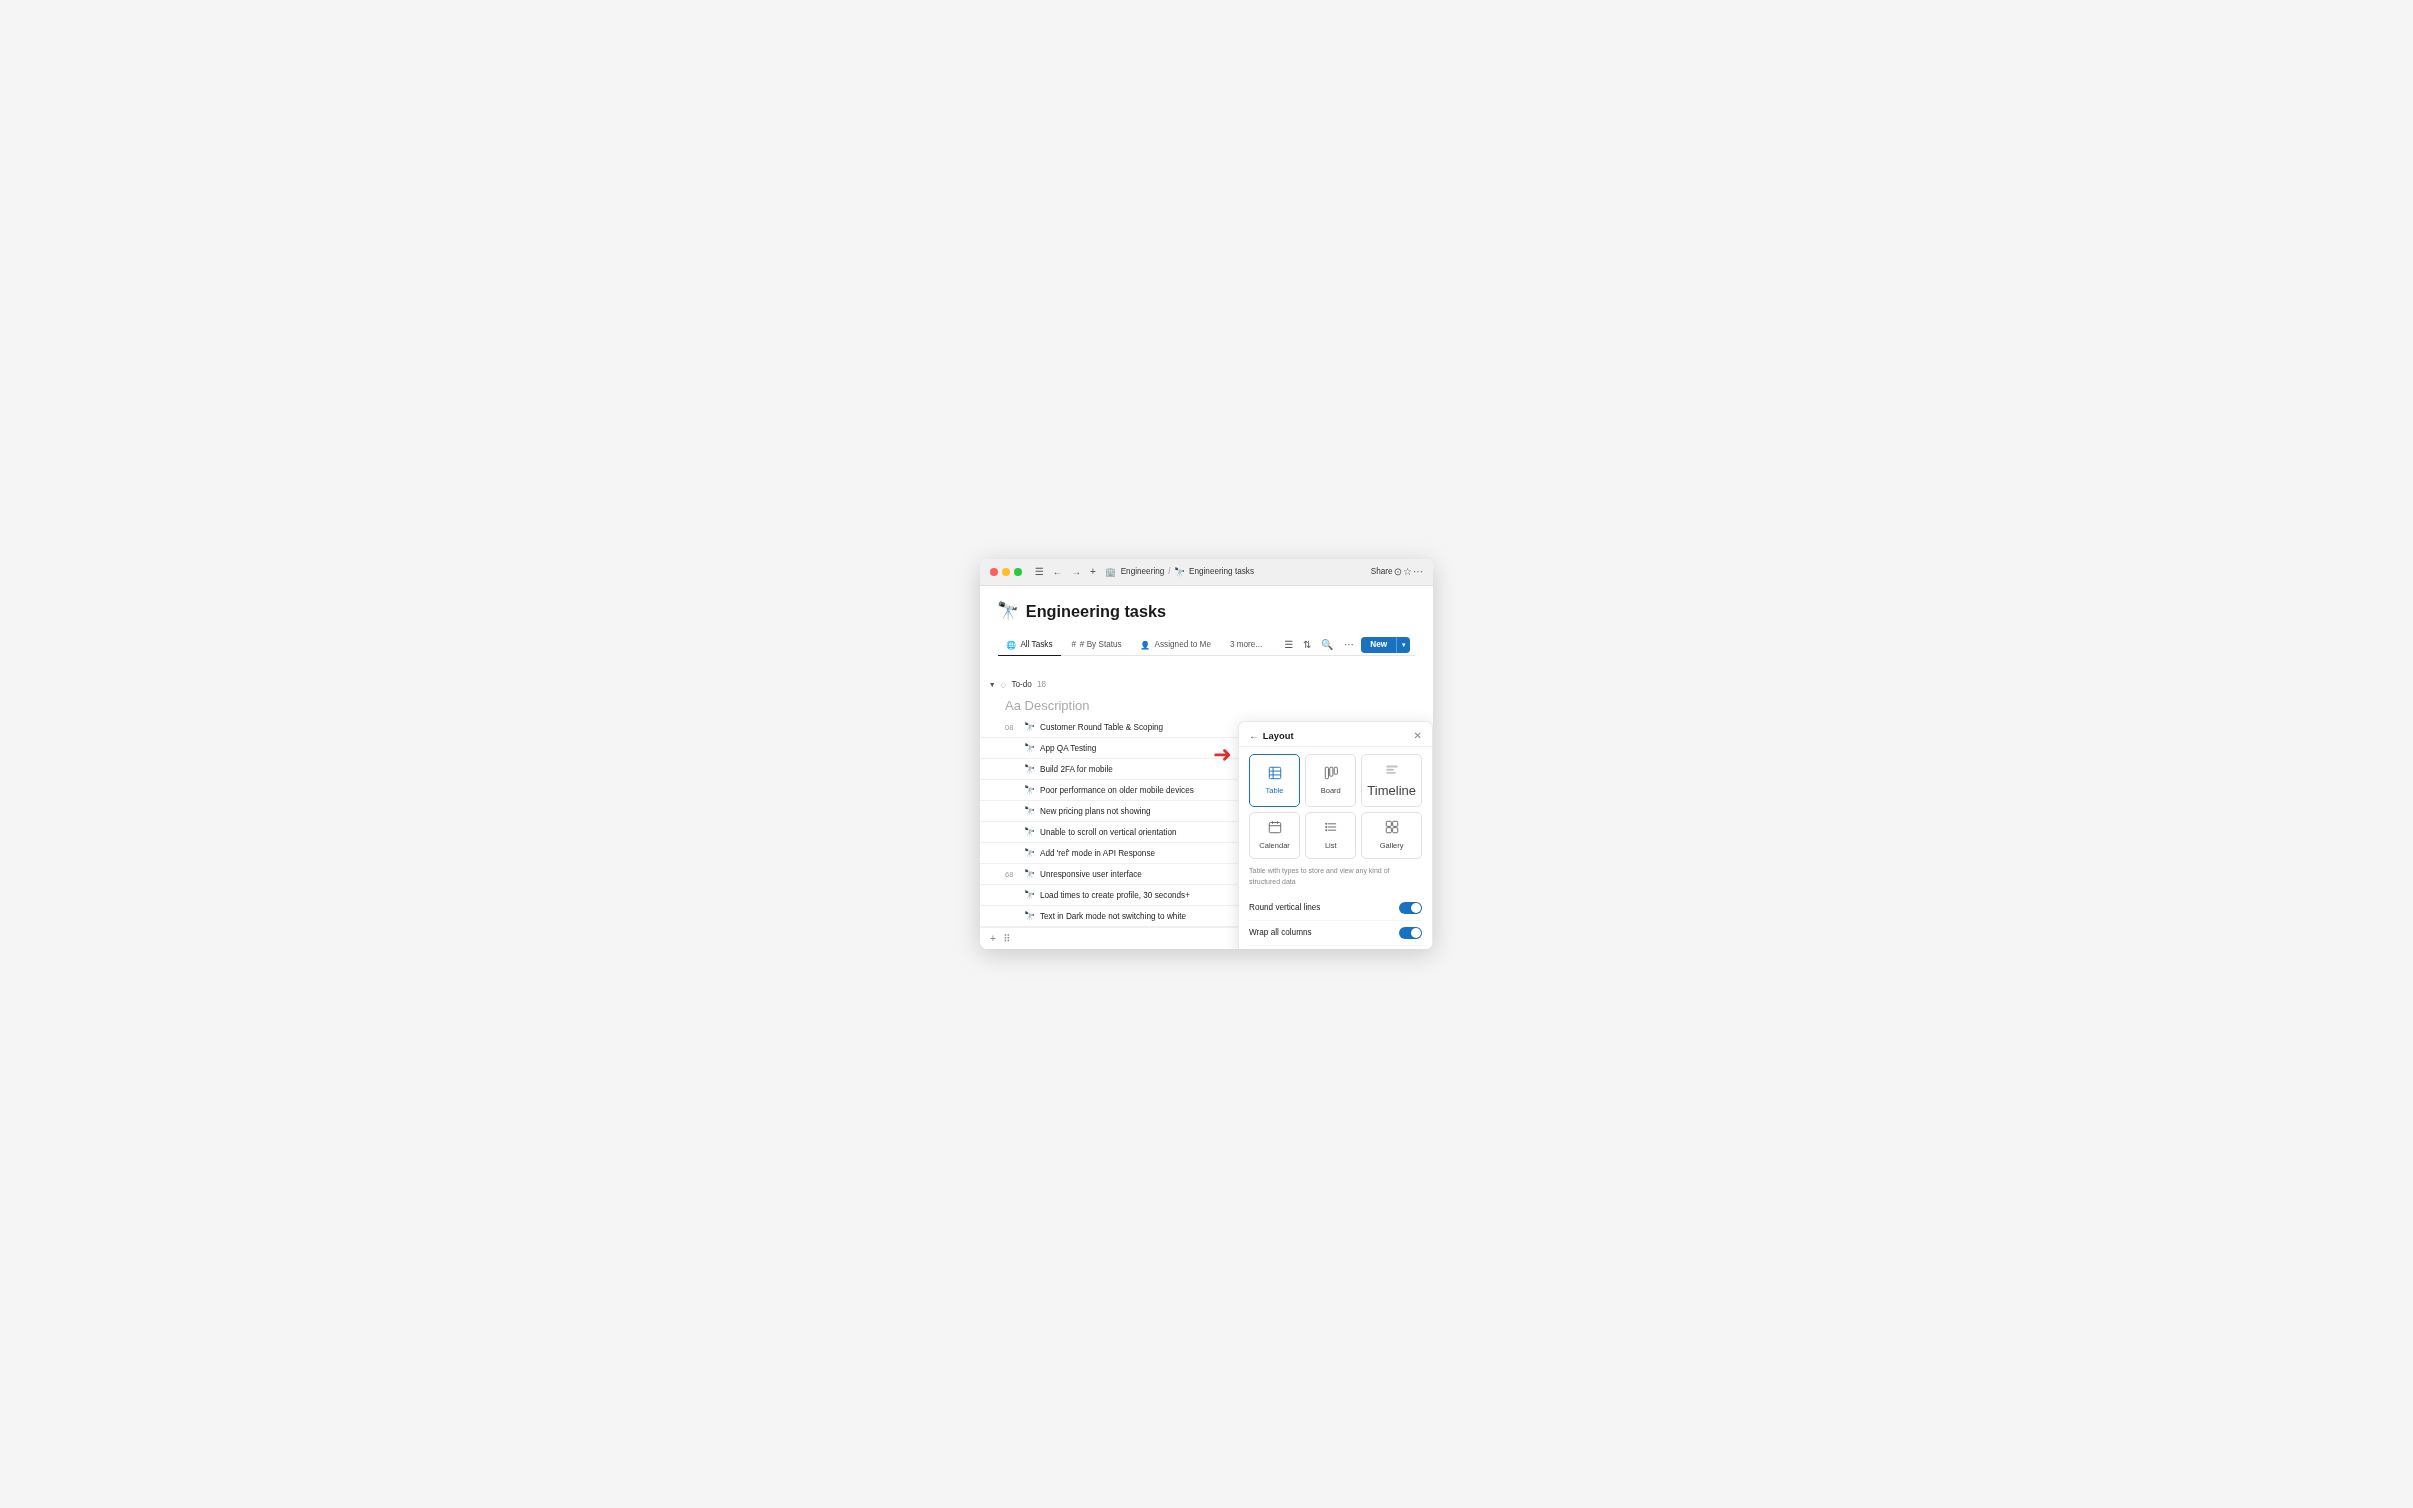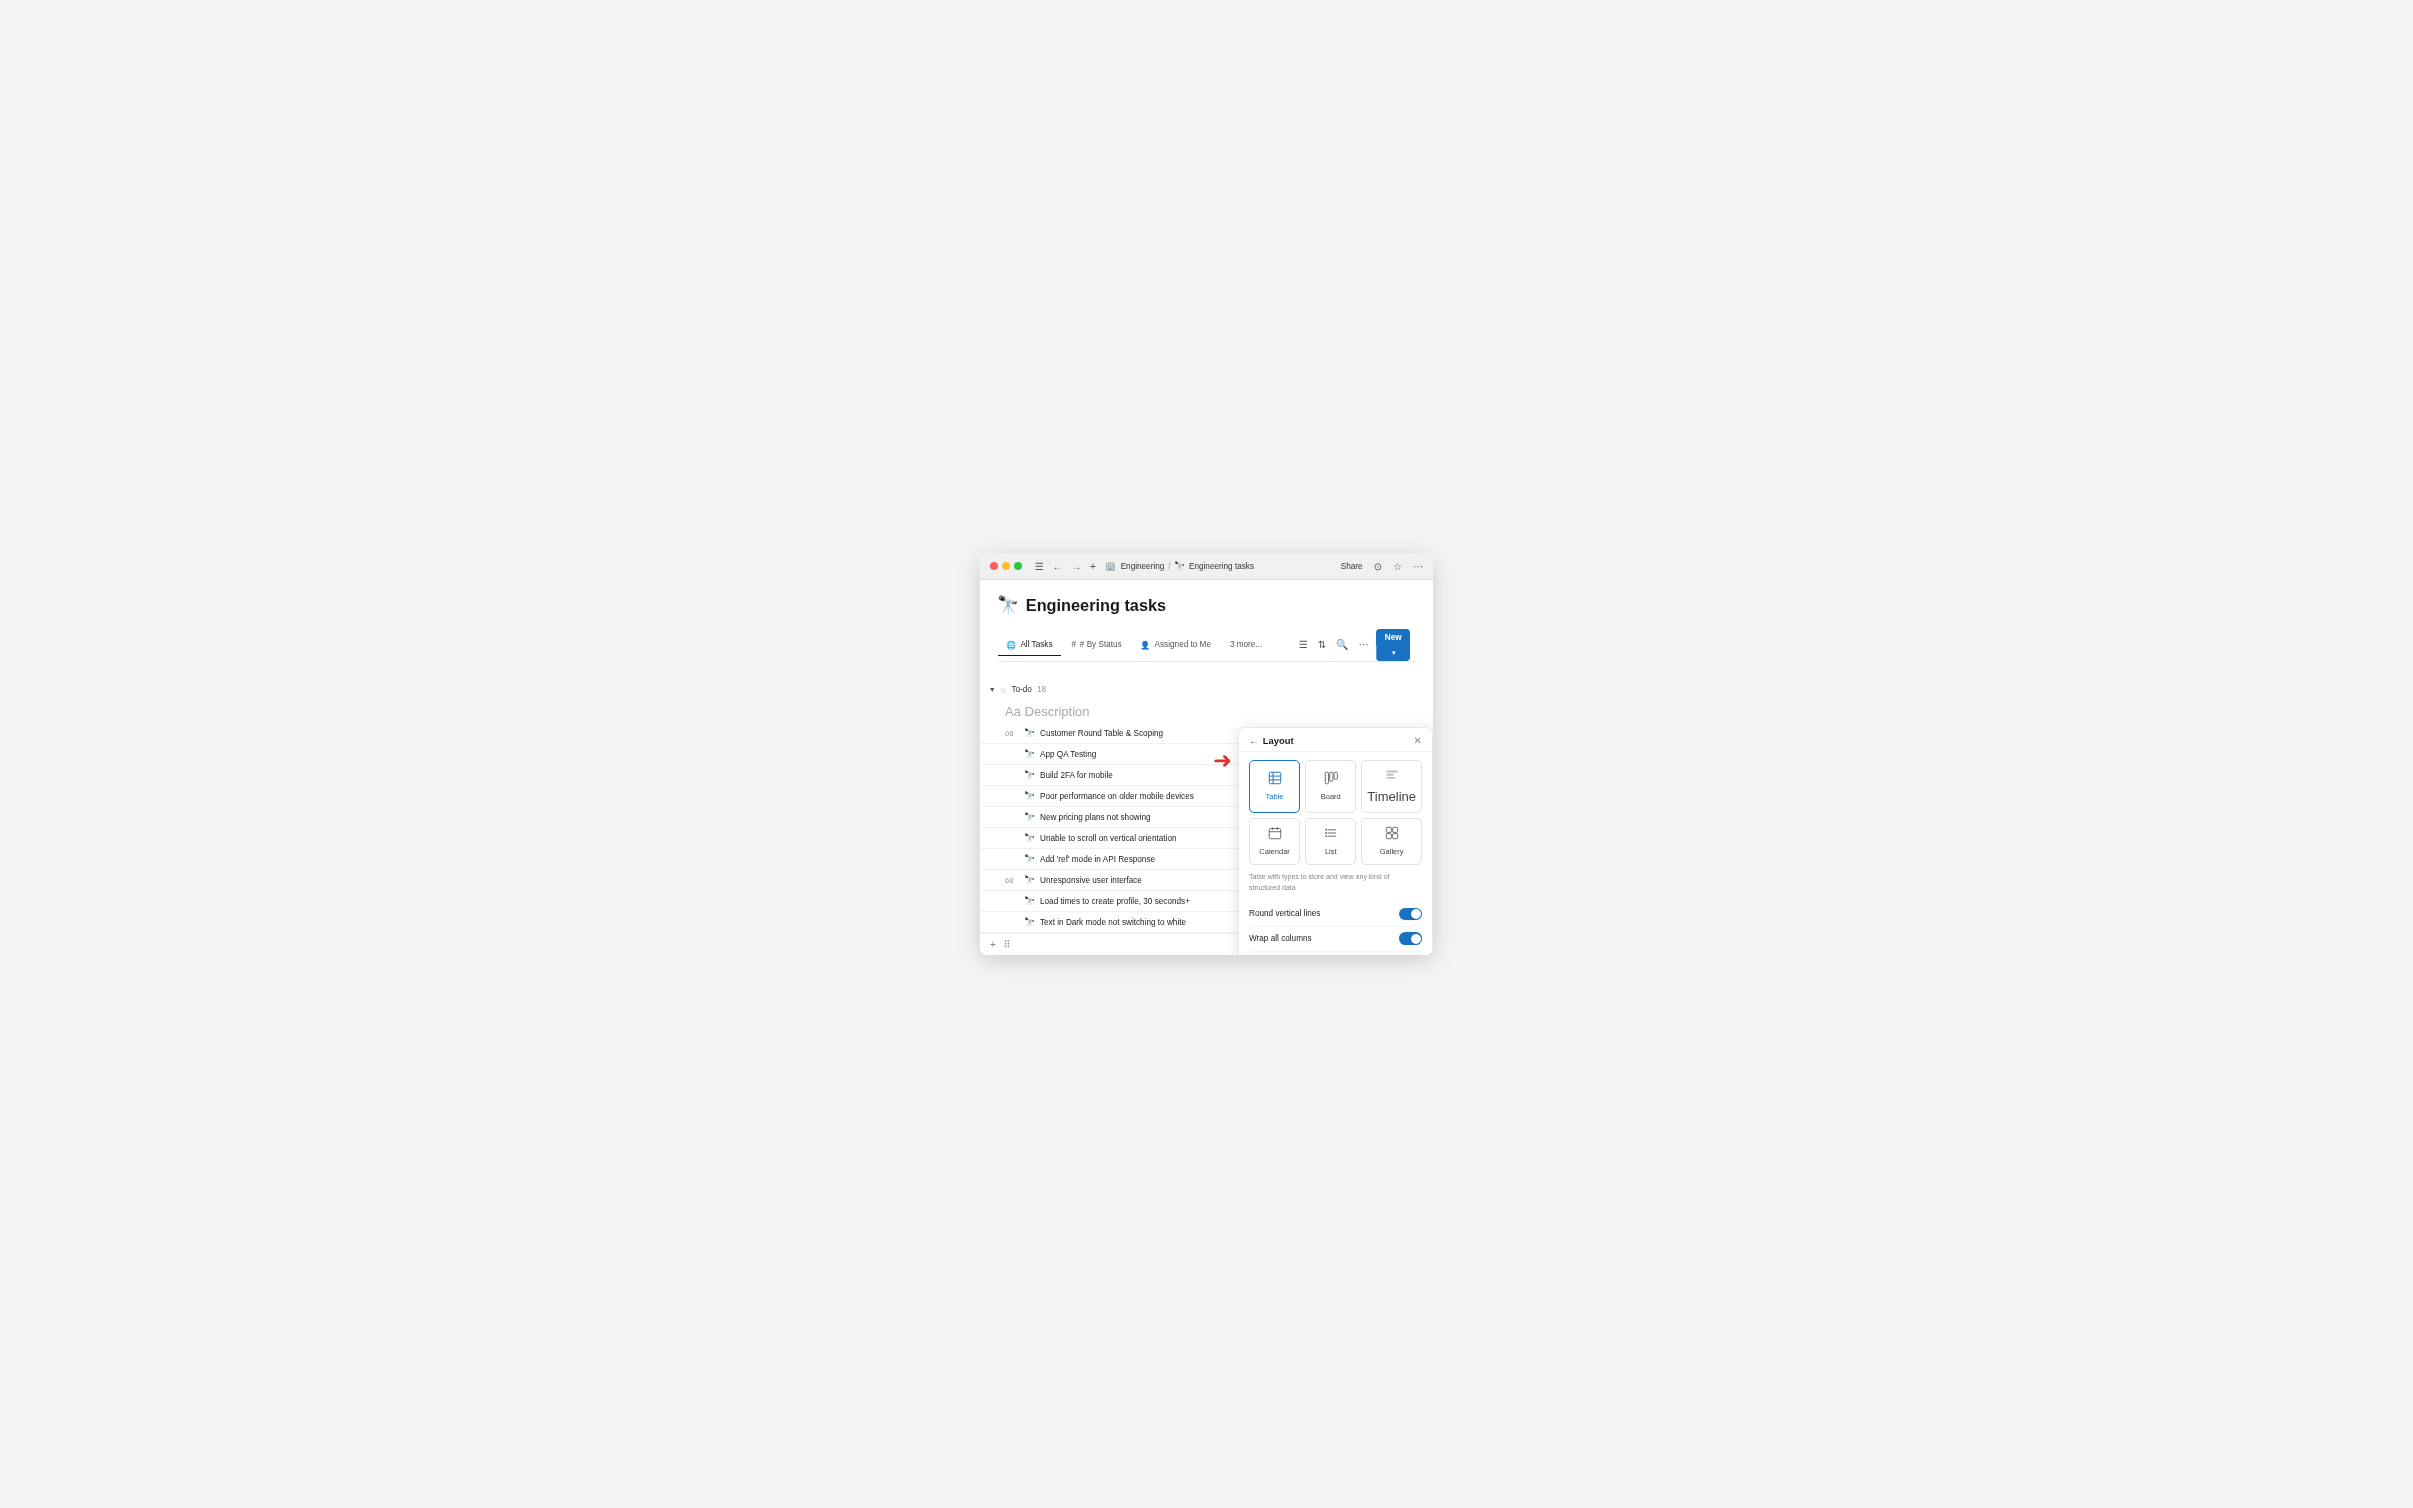--- a/index.html
+++ b/index.html
@@ -61,21 +61,21 @@
       font-size: 8.2px;
       color: #333;
       margin-left: 2.5px;
     }
     .breadcrumb-icon { font-size: 8.8px; }
     .breadcrumb-sep { color: #999; }
     .titlebar-actions {
       margin-left: auto;
       display: flex;
       align-items: center;
-      gap: 11px;
+      gap: 1px;
       justify-content: space-between;
     }
     .share-btn {
       font-size: 8.2px;
       font-weight: 500;
       color: #333;
       background: none;
       border: none;
       cursor: pointer;
     }
@@ -145,21 +145,20 @@
       font-size: 10px;
       color: #555;
       cursor: pointer;
       padding: 2.5px;
     }
     .new-btn-group {
       display: flex;
       align-items: stretch;
       border-radius: 3.8px;
       overflow: hidden;
-      flex-direction: column;
     }
     .new-btn-main {
       background: #1971c2;
       color: white;
       border: none;
       padding: 3.8px 8.8px;
       font-size: 8.2px;
       font-weight: 600;
       cursor: pointer;
     }

